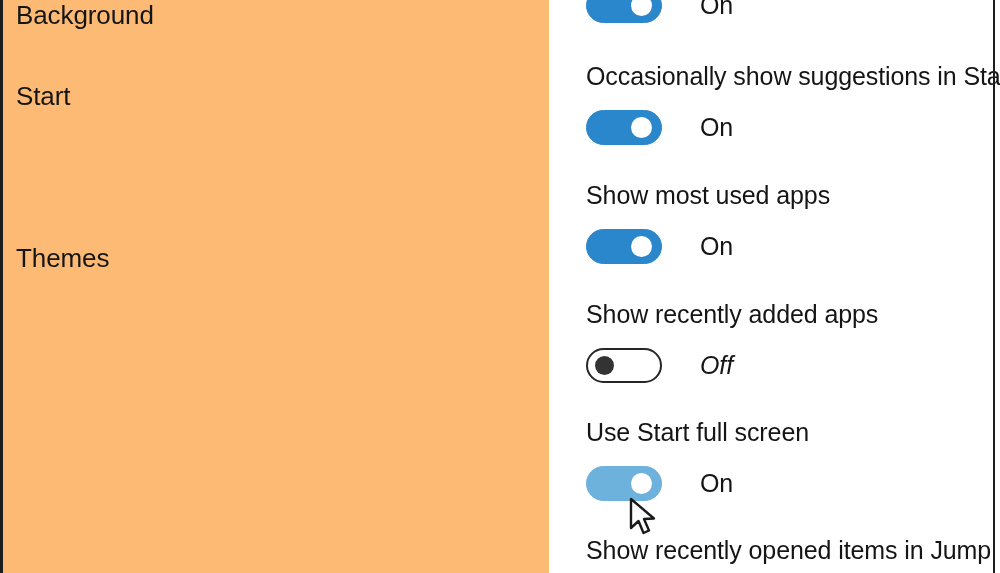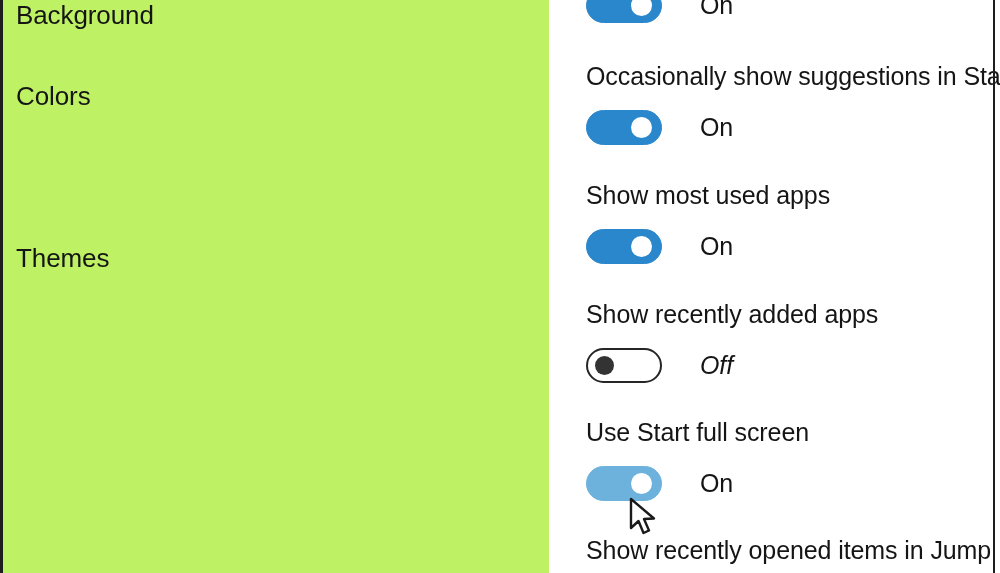--- a/index.html
+++ b/index.html
@@ -42,21 +42,21 @@
     z-index: 30;
   }
 
   
   .sidebar {
     position: absolute;
     left: 3px;
     top: 0;
     width: 596px;
     height: 573px;
-    background: #bef264;
+    background: #fdba74;
   }
   .nav-item {
     position: absolute;
     left: 0;
     width: 536px;
     height: 76px;
     display: flex;
     align-items: center;
     box-sizing: border-box;
     padding-left: 13px;
@@ -200,21 +200,21 @@
 
   <div class="edge-left"></div>
 
   <nav class="sidebar">
 
     <div class="nav-item nav-0">
       <span class="nav-label">Background</span>
     </div>
 
     <div class="nav-item nav-1">
-      <span class="nav-label">Colors</span>
+      <span class="nav-label">Start</span>
     </div>
 
 
     <div class="nav-item nav-3">
       <span class="nav-label">Themes</span>
     </div>
 
 
   </nav>
 

